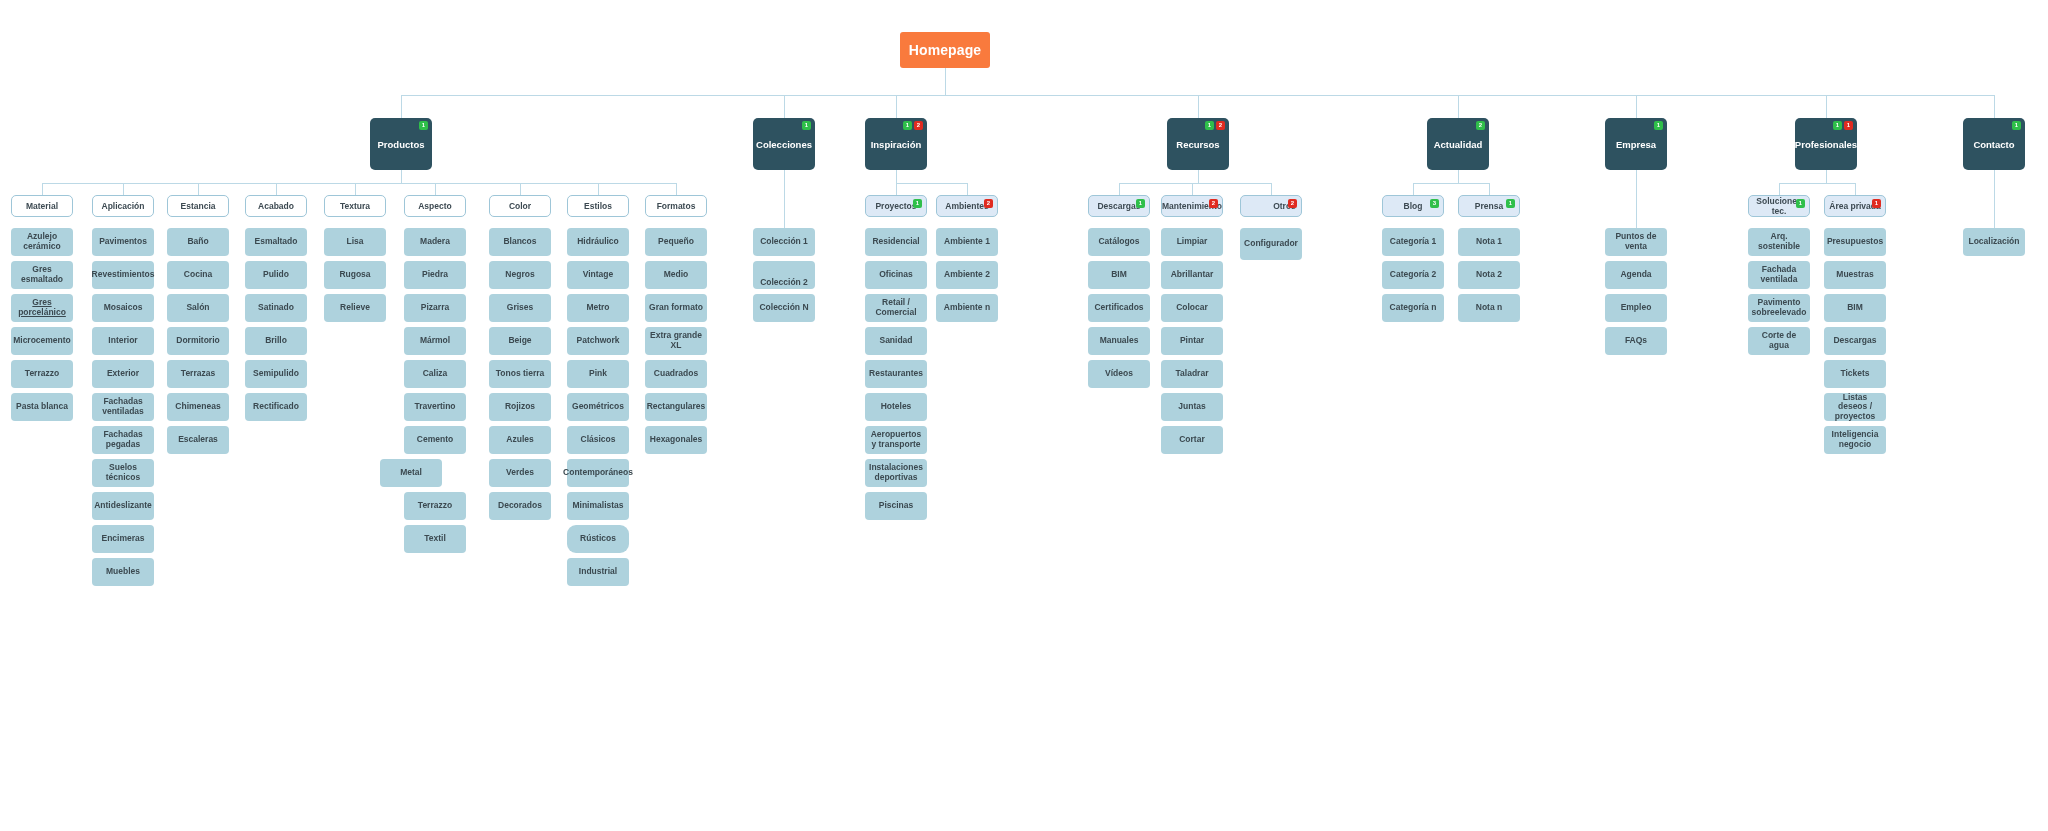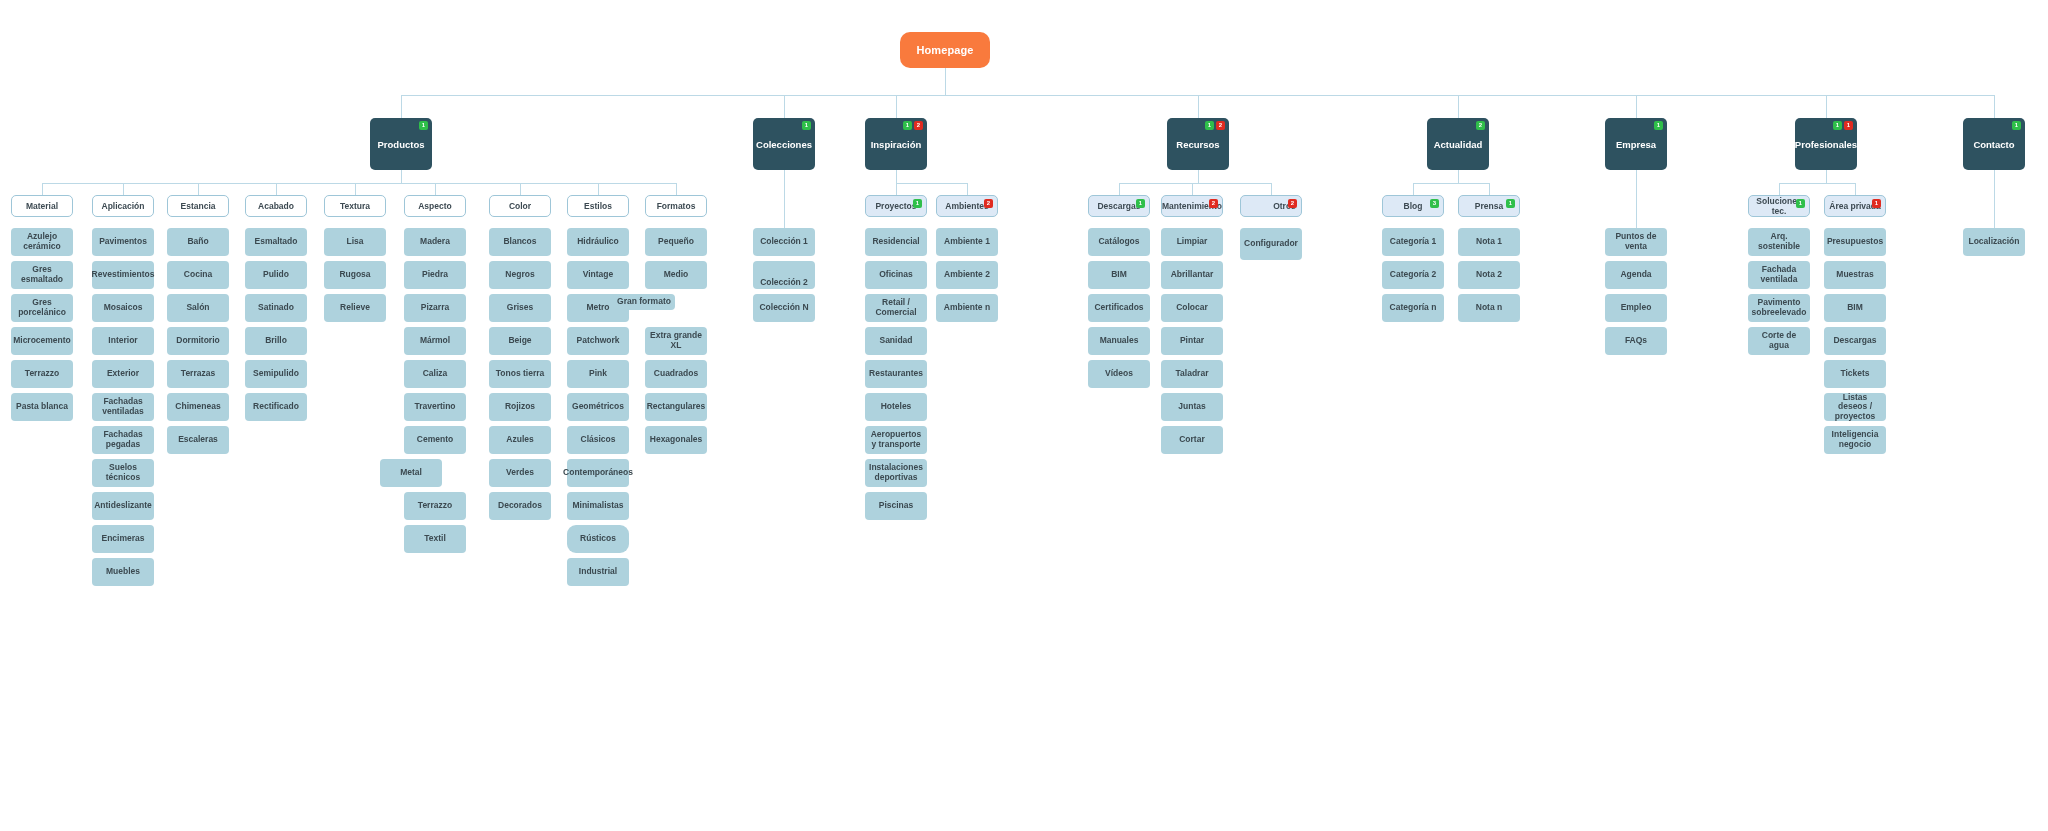--- a/index.html
+++ b/index.html
@@ -13,22 +13,22 @@
   }
   #canvas { position:absolute; left:0; top:0; width:2048px; height:831px; }
   .conn { position:absolute; background:#bcd9e6; }
   .h { height:1px; }
   .v { width:1px; }
 
   .node { position:absolute; display:flex; align-items:center; justify-content:center;
           text-align:center; border-radius:4px; }
 
   .root {
-    background:#f97a3d; color:#ffffff; border-radius:10px;
-    font-size:11px; font-weight:600; letter-spacing:.1px;
+    background:#f97a3d; color:#ffffff; border-radius:3px;
+    font-size:14px; font-weight:600; letter-spacing:.1px;
   }
   .sec {
     background:#2e5260; color:#ffffff; border-radius:5px;
     font-size:9.5px; font-weight:700;
   }
   .cat {
     background:#ffffff; color:#3d4a52; border:1px solid #9ec6d8; border-radius:5px;
     font-size:8.5px; font-weight:600;
   }
   .catb {
@@ -132,21 +132,21 @@
     <div class="conn v" style="left: 676px; top: 183px; width: 1px; height: 12px;"></div>
     <div class="node cat" style="left: 11px; top: 195px; width: 62px; height: 22px;">
       <span class="lbl">Material</span>
     </div>
     <div class="node leaf" style="left: 11px; top: 228px; width: 62px; height: 28px;">
       <span class="lbl">Azulejo cerámico</span>
     </div>
     <div class="node leaf" style="left: 11px; top: 261px; width: 62px; height: 28px;">
       <span class="lbl">Gres esmaltado</span>
     </div>
-    <div class="node leaf" style="left: 11px; top: 294px; width: 62px; height: 28px;">
+    <div class="node leaf" style="left: 11px; top: 294px; width: 62px; height: 28px; text-decoration: underline;">
       <span class="lbl">Gres porcelánico</span>
     </div>
     <div class="node leaf" style="left: 11px; top: 327px; width: 62px; height: 28px;">
       <span class="lbl">Microcemento</span>
     </div>
     <div class="node leaf" style="left: 11px; top: 360px; width: 62px; height: 28px;">
       <span class="lbl">Terrazzo</span>
     </div>
     <div class="node leaf" style="left: 11px; top: 393px; width: 62px; height: 28px;">
       <span class="lbl">Pasta blanca</span>
@@ -345,21 +345,21 @@
     </div>
     <div class="node cat" style="left: 645px; top: 195px; width: 62px; height: 22px;">
       <span class="lbl">Formatos</span>
     </div>
     <div class="node leaf" style="left: 645px; top: 228px; width: 62px; height: 28px;">
       <span class="lbl">Pequeño</span>
     </div>
     <div class="node leaf" style="left: 645px; top: 261px; width: 62px; height: 28px;">
       <span class="lbl">Medio</span>
     </div>
-    <div class="node leaf" style="left: 613px; top: 294px; width: 62px; height: 16px;">
+    <div class="node leaf" style="left: 645px; top: 294px; width: 62px; height: 28px;">
       <span class="lbl">Gran formato</span>
     </div>
     <div class="node leaf" style="left: 645px; top: 327px; width: 62px; height: 28px;">
       <span class="lbl">Extra grande XL</span>
     </div>
     <div class="node leaf" style="left: 645px; top: 360px; width: 62px; height: 28px;">
       <span class="lbl">Cuadrados</span>
     </div>
     <div class="node leaf" style="left: 645px; top: 393px; width: 62px; height: 28px;">
       <span class="lbl">Rectangulares</span>

